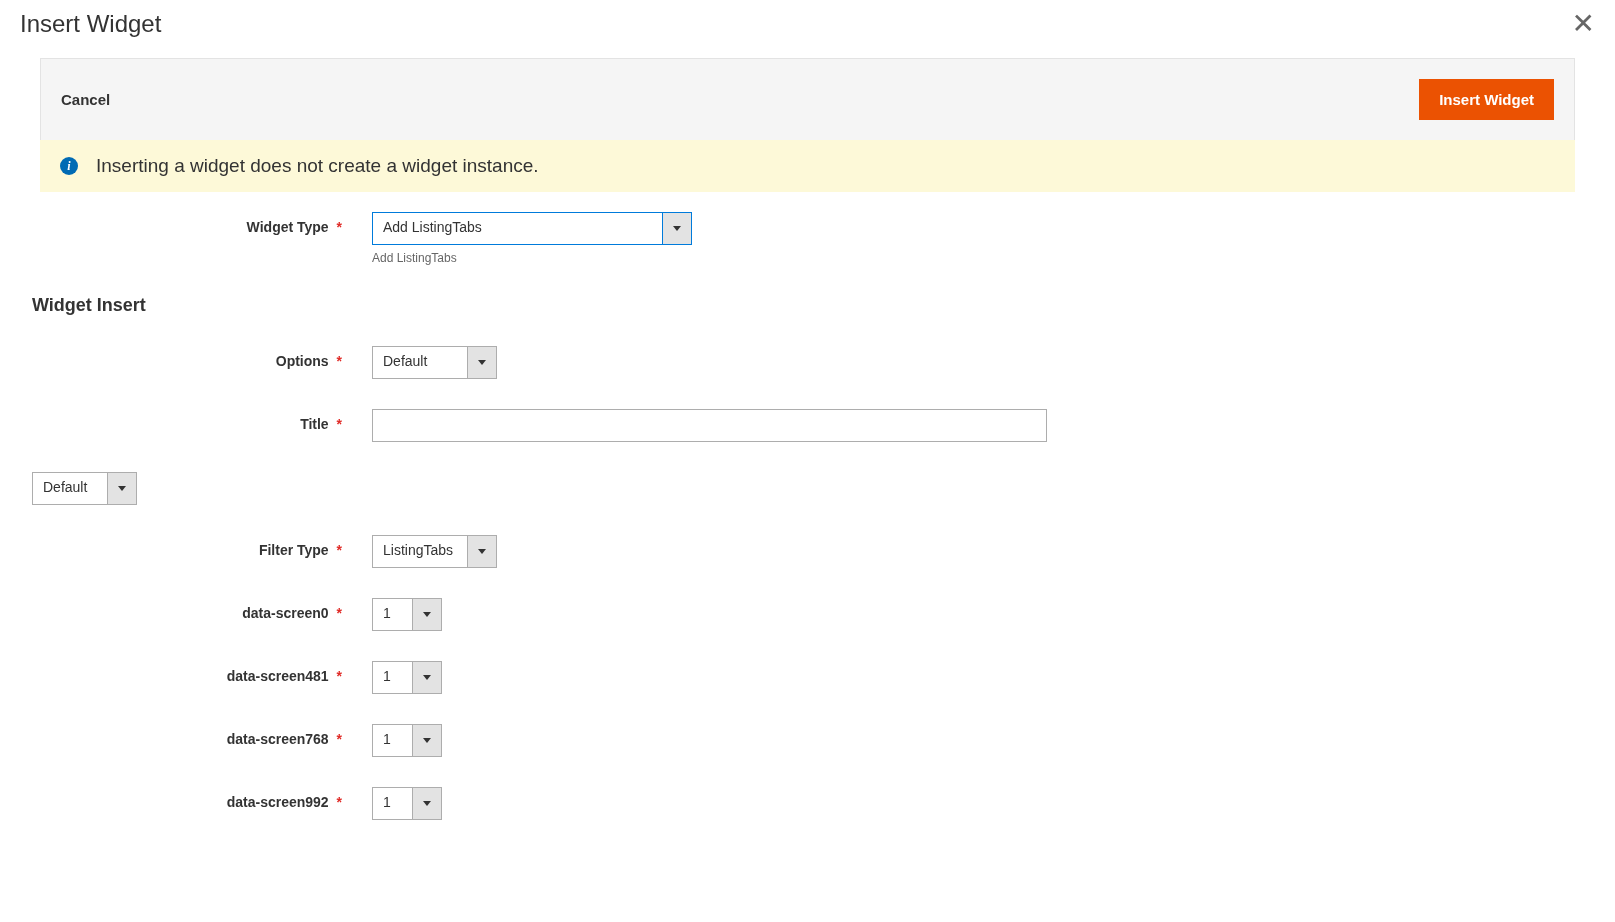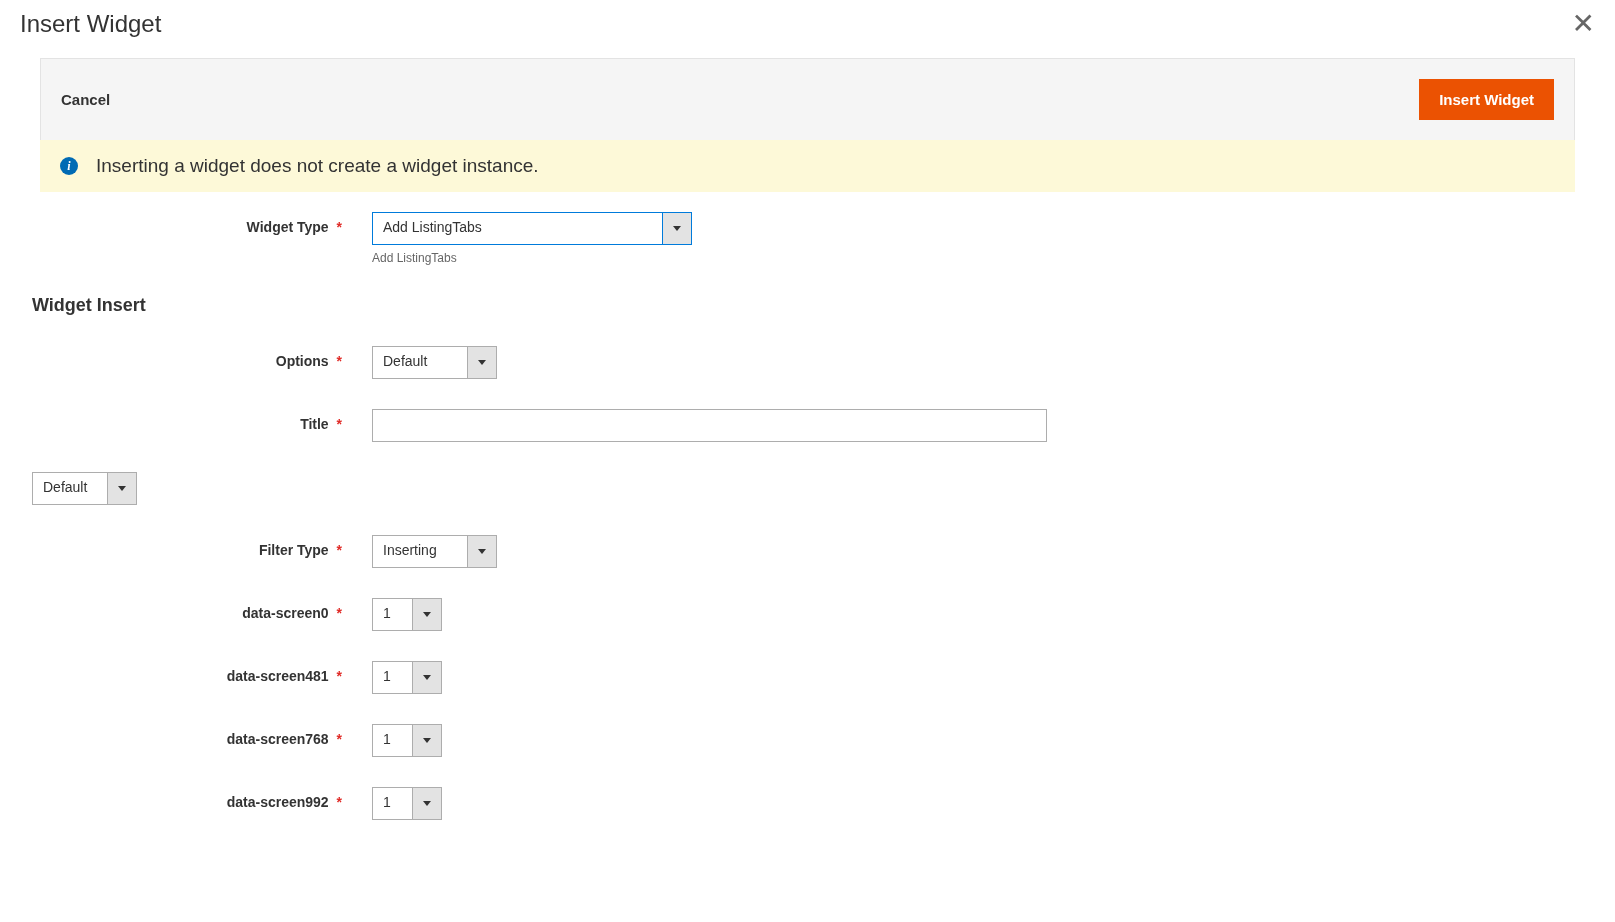--- a/index.html
+++ b/index.html
@@ -247,21 +247,21 @@
     </div>
   </div>
 
   <div class="form-row">
     <label class="form-label">
       <span>Filter Type</span>
       <span class="required-star">*</span>
     </label>
     <div class="form-control-wrapper">
       <div class="select-wrapper">
-        <div class="select-input medium">Inserting</div>
+        <div class="select-input medium">ListingTabs</div>
         <div class="select-arrow"></div>
       </div>
     </div>
   </div>
 
   <div class="form-row">
     <label class="form-label">
       <span>data-screen0</span>
       <span class="required-star">*</span>
     </label>

